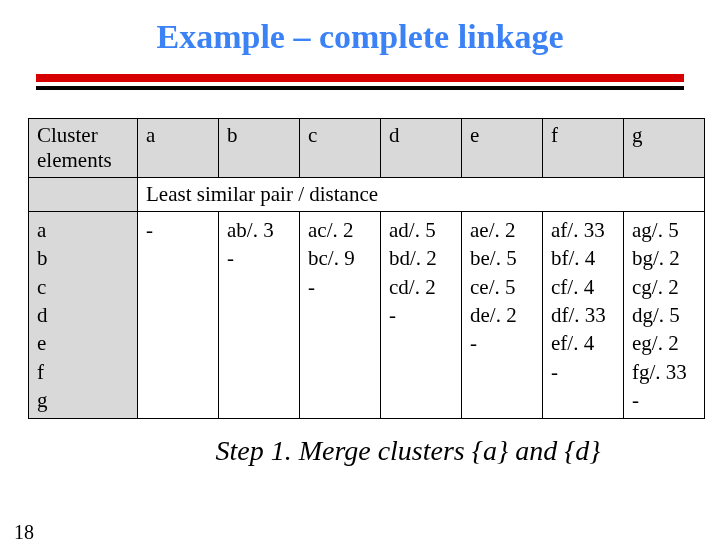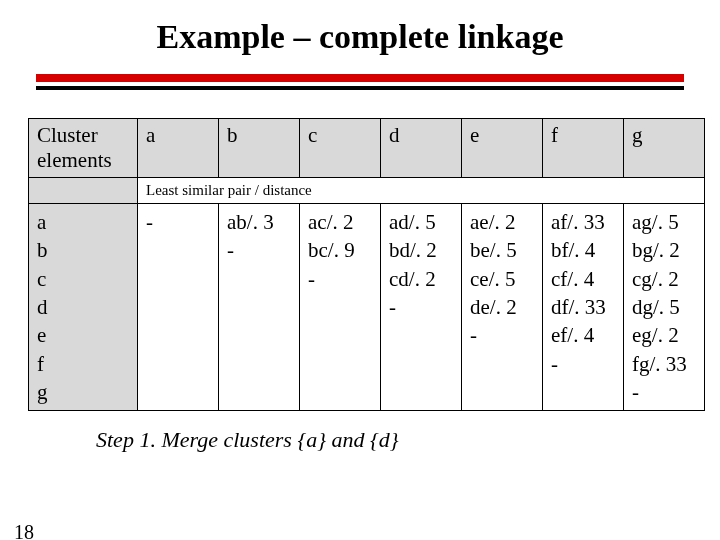--- a/index.html
+++ b/index.html
@@ -14,21 +14,21 @@
   .slide {
     width: 720px;
     height: 540px;
     position: relative;
     box-sizing: border-box;
   }
   .title {
     text-align: center;
     font-size: 34px;
     font-weight: bold;
-    color: #000000;
+    color: #3b82f6;
     margin-top: 18px;
   }
   .rule-wrap {
     margin: 18px 36px 0 36px;
   }
   .rule-red {
     height: 8px;
     background: #d60000;
   }
   .rule-black {
@@ -48,35 +48,36 @@
     vertical-align: top;
     font-weight: normal;
   }
   .hdr {
     background: #d9d9d9;
   }
   .w-label { width: 92px; }
   .w-col   { width: 64px; }
   .subhdr {
     text-align: right;
-    font-size: 15px;
+    font-size: 21px;
     padding: 6px 4px;
   }
   .rowlabels {
     background: #d9d9d9;
     line-height: 1.35;
   }
   .cellstack {
     line-height: 1.35;
     white-space: pre;
   }
   .step {
     margin: 16px 0 0 96px;
-    font-size: 22px;
+    font-size: 28px;
     font-style: italic;
+    text-align: center;
   }
   .pagenum {
     position: absolute;
     left: 14px;
     bottom: 14px;
     font-size: 20px;
   }
 </style>
 </head>
 <body>

